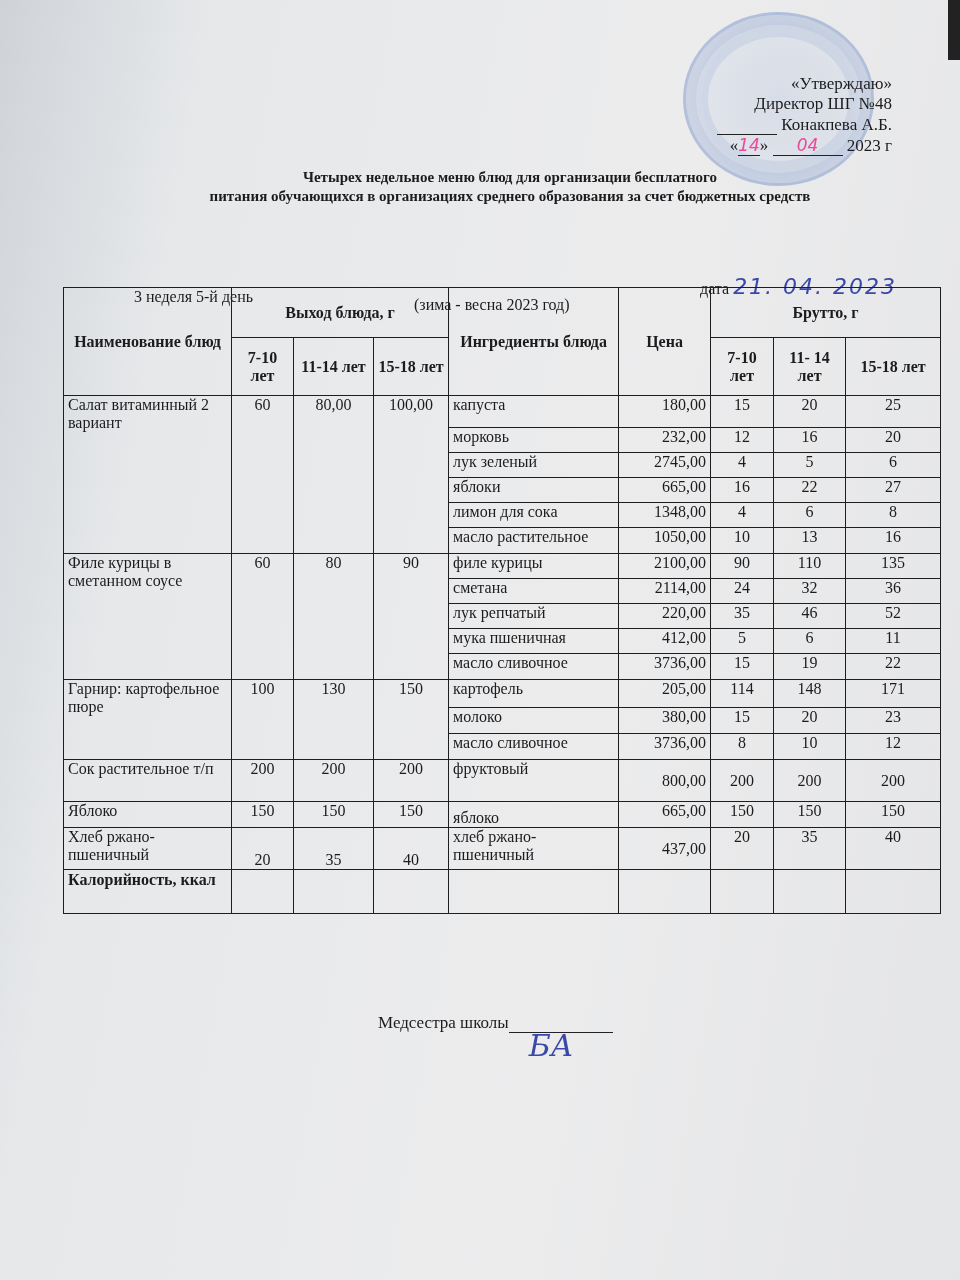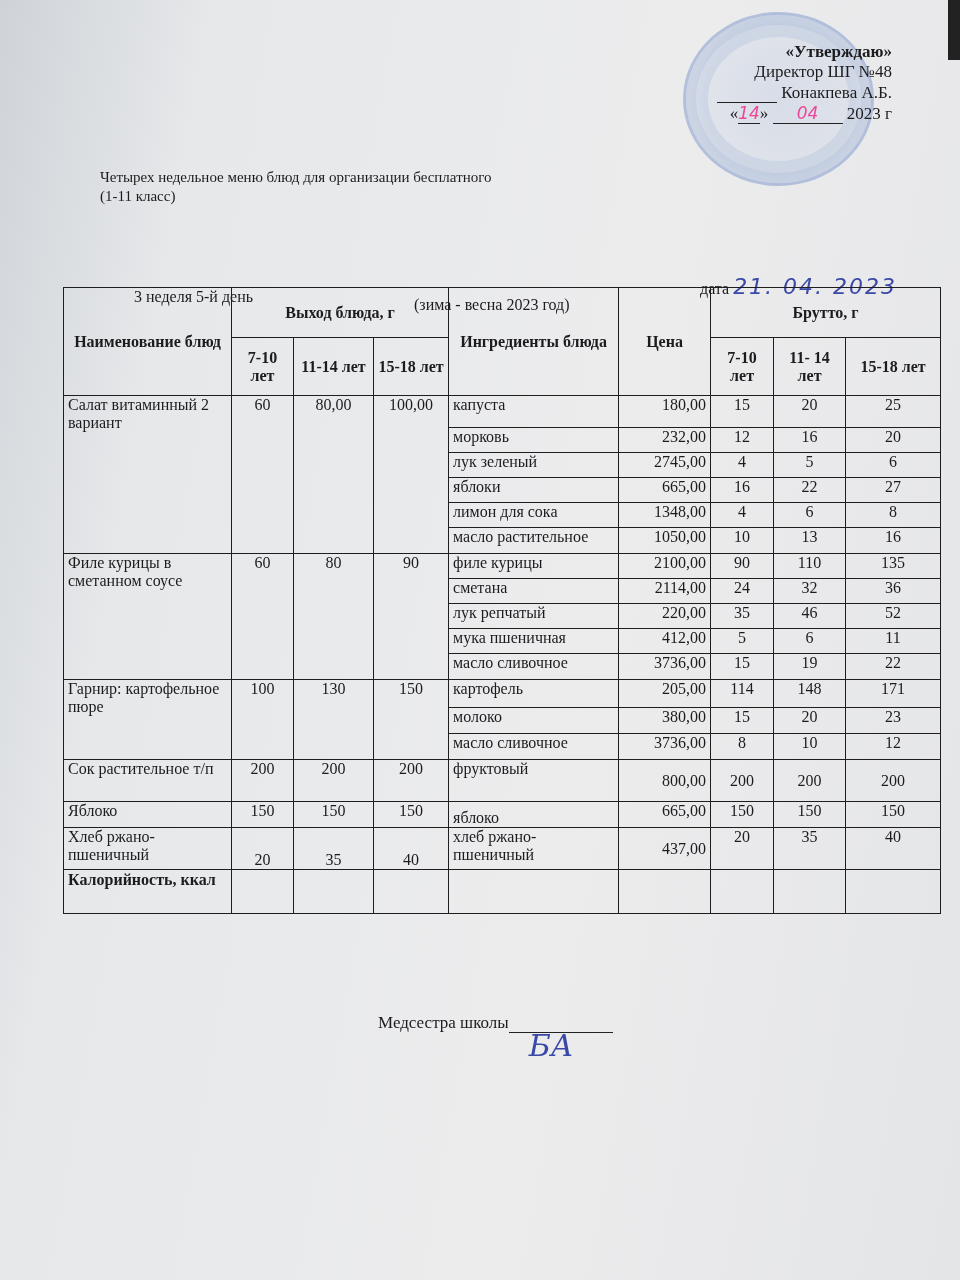--- a/index.html
+++ b/index.html
@@ -18,26 +18,26 @@
     position: absolute; left: 683px; top: 12px; width: 185px; height: 168px;
     border-radius: 50%;
     border: 3px solid rgba(110,140,200,0.45);
     box-shadow: inset 0 0 0 10px rgba(110,140,200,0.12), inset 0 0 0 22px rgba(110,140,200,0.15);
     background: radial-gradient(circle, rgba(130,160,215,0.18) 0%, rgba(130,160,215,0.10) 60%, rgba(0,0,0,0) 70%);
   }
   .approve {
     position: absolute; right: 68px; top: 42px; text-align: right;
     font-size: 17px; line-height: 20px;
   }
-  .approve .b { font-weight: bold; }
+  .approve .b { font-weight: normal; margin-top: 32px; }
   .hand { color: #ec4899; font-family: "DejaVu Sans", sans-serif; font-style: italic; }
   .underline { border-bottom: 1px solid #222; display: inline-block; }
   .title {
-    position: absolute; left: 100px; width: 820px; top: 168px; 
-    font-weight: normal; font-size: 15px; line-height: 19px;
+    position: absolute; left: 100px; width: 820px; top: 168px; text-align: center;
+    font-weight: bold; font-size: 15px; line-height: 19px;
   }
   .meta {
     position: absolute; top: 244px; font-size: 16px; margin-top: 44px;
   }
   .date-hand { font-size: 22px; letter-spacing: 2px; color: #3a48a8; font-style: italic; font-family: "DejaVu Sans", sans-serif; }
   table.menu {
     position: absolute; left: 63px; top: 287px; width: 877px;
     border-collapse: collapse; table-layout: fixed;
     font-size: 16px;
   }
@@ -62,21 +62,21 @@
 
 <div class="approve">
   <div class="b">«Утверждаю»</div>
   <div>Директор ШГ №48</div>
   <div><span class="underline hand" style="width:60px;">&nbsp;</span> <span>Конакпева А.Б.</span></div>
   <div>«<span class="hand underline">14</span>» <span class="hand underline" style="width:70px;text-align:center;">04</span> <span>2023 г</span></div>
 </div>
 
 <div class="title">
   <div>Четырех недельное меню блюд для организации бесплатного</div>
-  <div>(1-11 класс)</div>
+  <div>питания обучающихся в организациях среднего образования за счет бюджетных средств</div>
 </div>
 
 <div class="meta" style="left:134px;">3 неделя 5-й день</div>
 <div class="meta" style="left:414px; top:252px;">(зима - весна 2023 год)</div>
 <div class="meta" style="left:700px; top:230px;">
   <span>дата</span>
   <span class="date-hand">21. 04. 2023</span>
 </div>
 
 <table class="menu">

